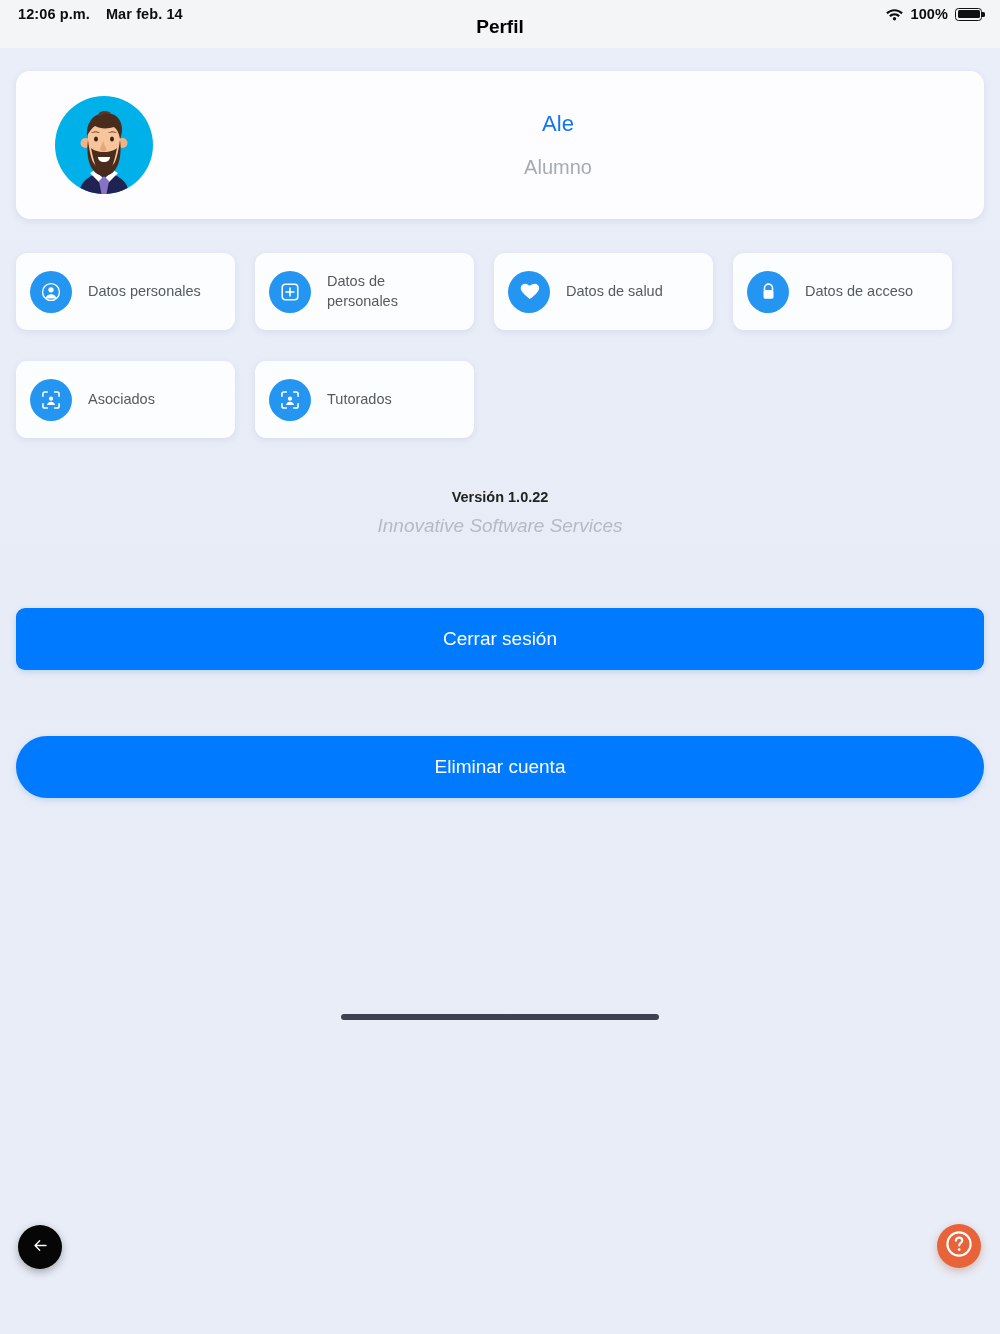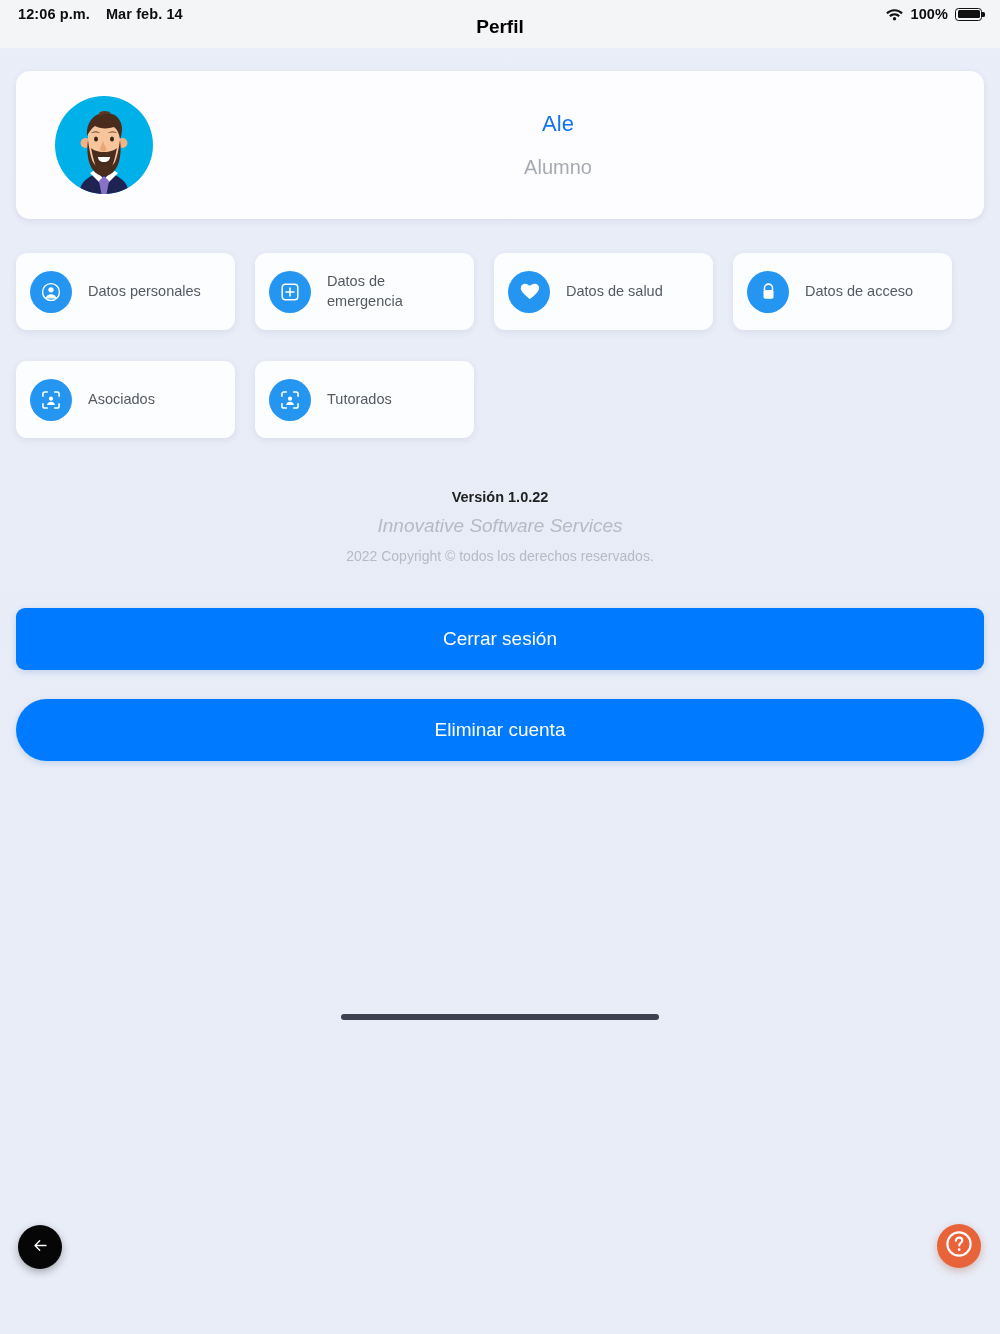--- a/index.html
+++ b/index.html
@@ -149,21 +149,21 @@
     background: #007bff;
     border: none;
     border-radius: 9px;
     color: #ffffff;
     font-size: 19px;
     font-family: "Liberation Sans", sans-serif;
     box-shadow: 0 2px 6px rgba(0,90,200,.18);
     cursor: pointer;
   }
   #btn-logout { top: 608px; }
-  #btn-delete { top: 699px; border-radius: 31px; }
+  #btn-delete { top: 736px; border-radius: 31px; }
 
   
   .fab {
     position: absolute;
     width: 44px; height: 44px;
     border-radius: 50%;
     display: flex;
     align-items: center;
     justify-content: center;
     cursor: pointer;
@@ -267,21 +267,21 @@
     </div>
 
     <div class="tile">
       <div class="tile-icon">
         <svg viewBox="0 0 24 24" width="22" height="22">
           <rect x="3.5" y="3.5" width="17" height="17" rx="3.4" fill="none" stroke="#fff" stroke-width="1.6"></rect>
           <path d="M12 7.6v8.8M7.6 12h8.8" stroke="#fff" stroke-width="1.7" stroke-linecap="round"></path>
         </svg>
       </div>
       <div class="tile-label">Datos de
-emergencia</div>
+personales</div>
     </div>
 
     <div class="tile">
       <div class="tile-icon">
         <svg viewBox="0 0 24 24" width="21" height="21">
           <path d="M12 20.5l-1.5-1.4C5.2 14.3 2 11.4 2 7.9 2 5.1 4.2 3 7 3c1.7 0 3.3.8 4.2 2.1h1.6C14.7 3.8 16.3 3 18 3c2.8 0 5 2.1 5 4.9 0 3.5-3.2 6.4-8.5 11.2z" fill="#fff"></path>
         </svg>
       </div>
       <div class="tile-label">Datos de salud</div>
     </div>
@@ -317,21 +317,20 @@
         </svg>
       </div>
       <div class="tile-label">Tutorados</div>
     </div>
 
   </div>
 
   <div class="version-block">
     <div class="v-line1">Versión 1.0.22</div>
     <div class="v-line2">Innovative Software Services</div>
-    <div class="v-line3">2022 Copyright © todos los derechos reservados.</div>
   </div>
 
   <button class="action-btn" id="btn-logout">Cerrar sesión</button>
   <button class="action-btn" id="btn-delete">Eliminar cuenta</button>
 
   <div class="fab" id="fab-back">
     <span>
       <svg viewBox="0 0 24 24" width="19" height="19">
         <path d="M19 12H5.5M11 6l-6 6 6 6" fill="none" stroke="#fff" stroke-width="1.6" stroke-linecap="round" stroke-linejoin="round"></path>
       </svg>

